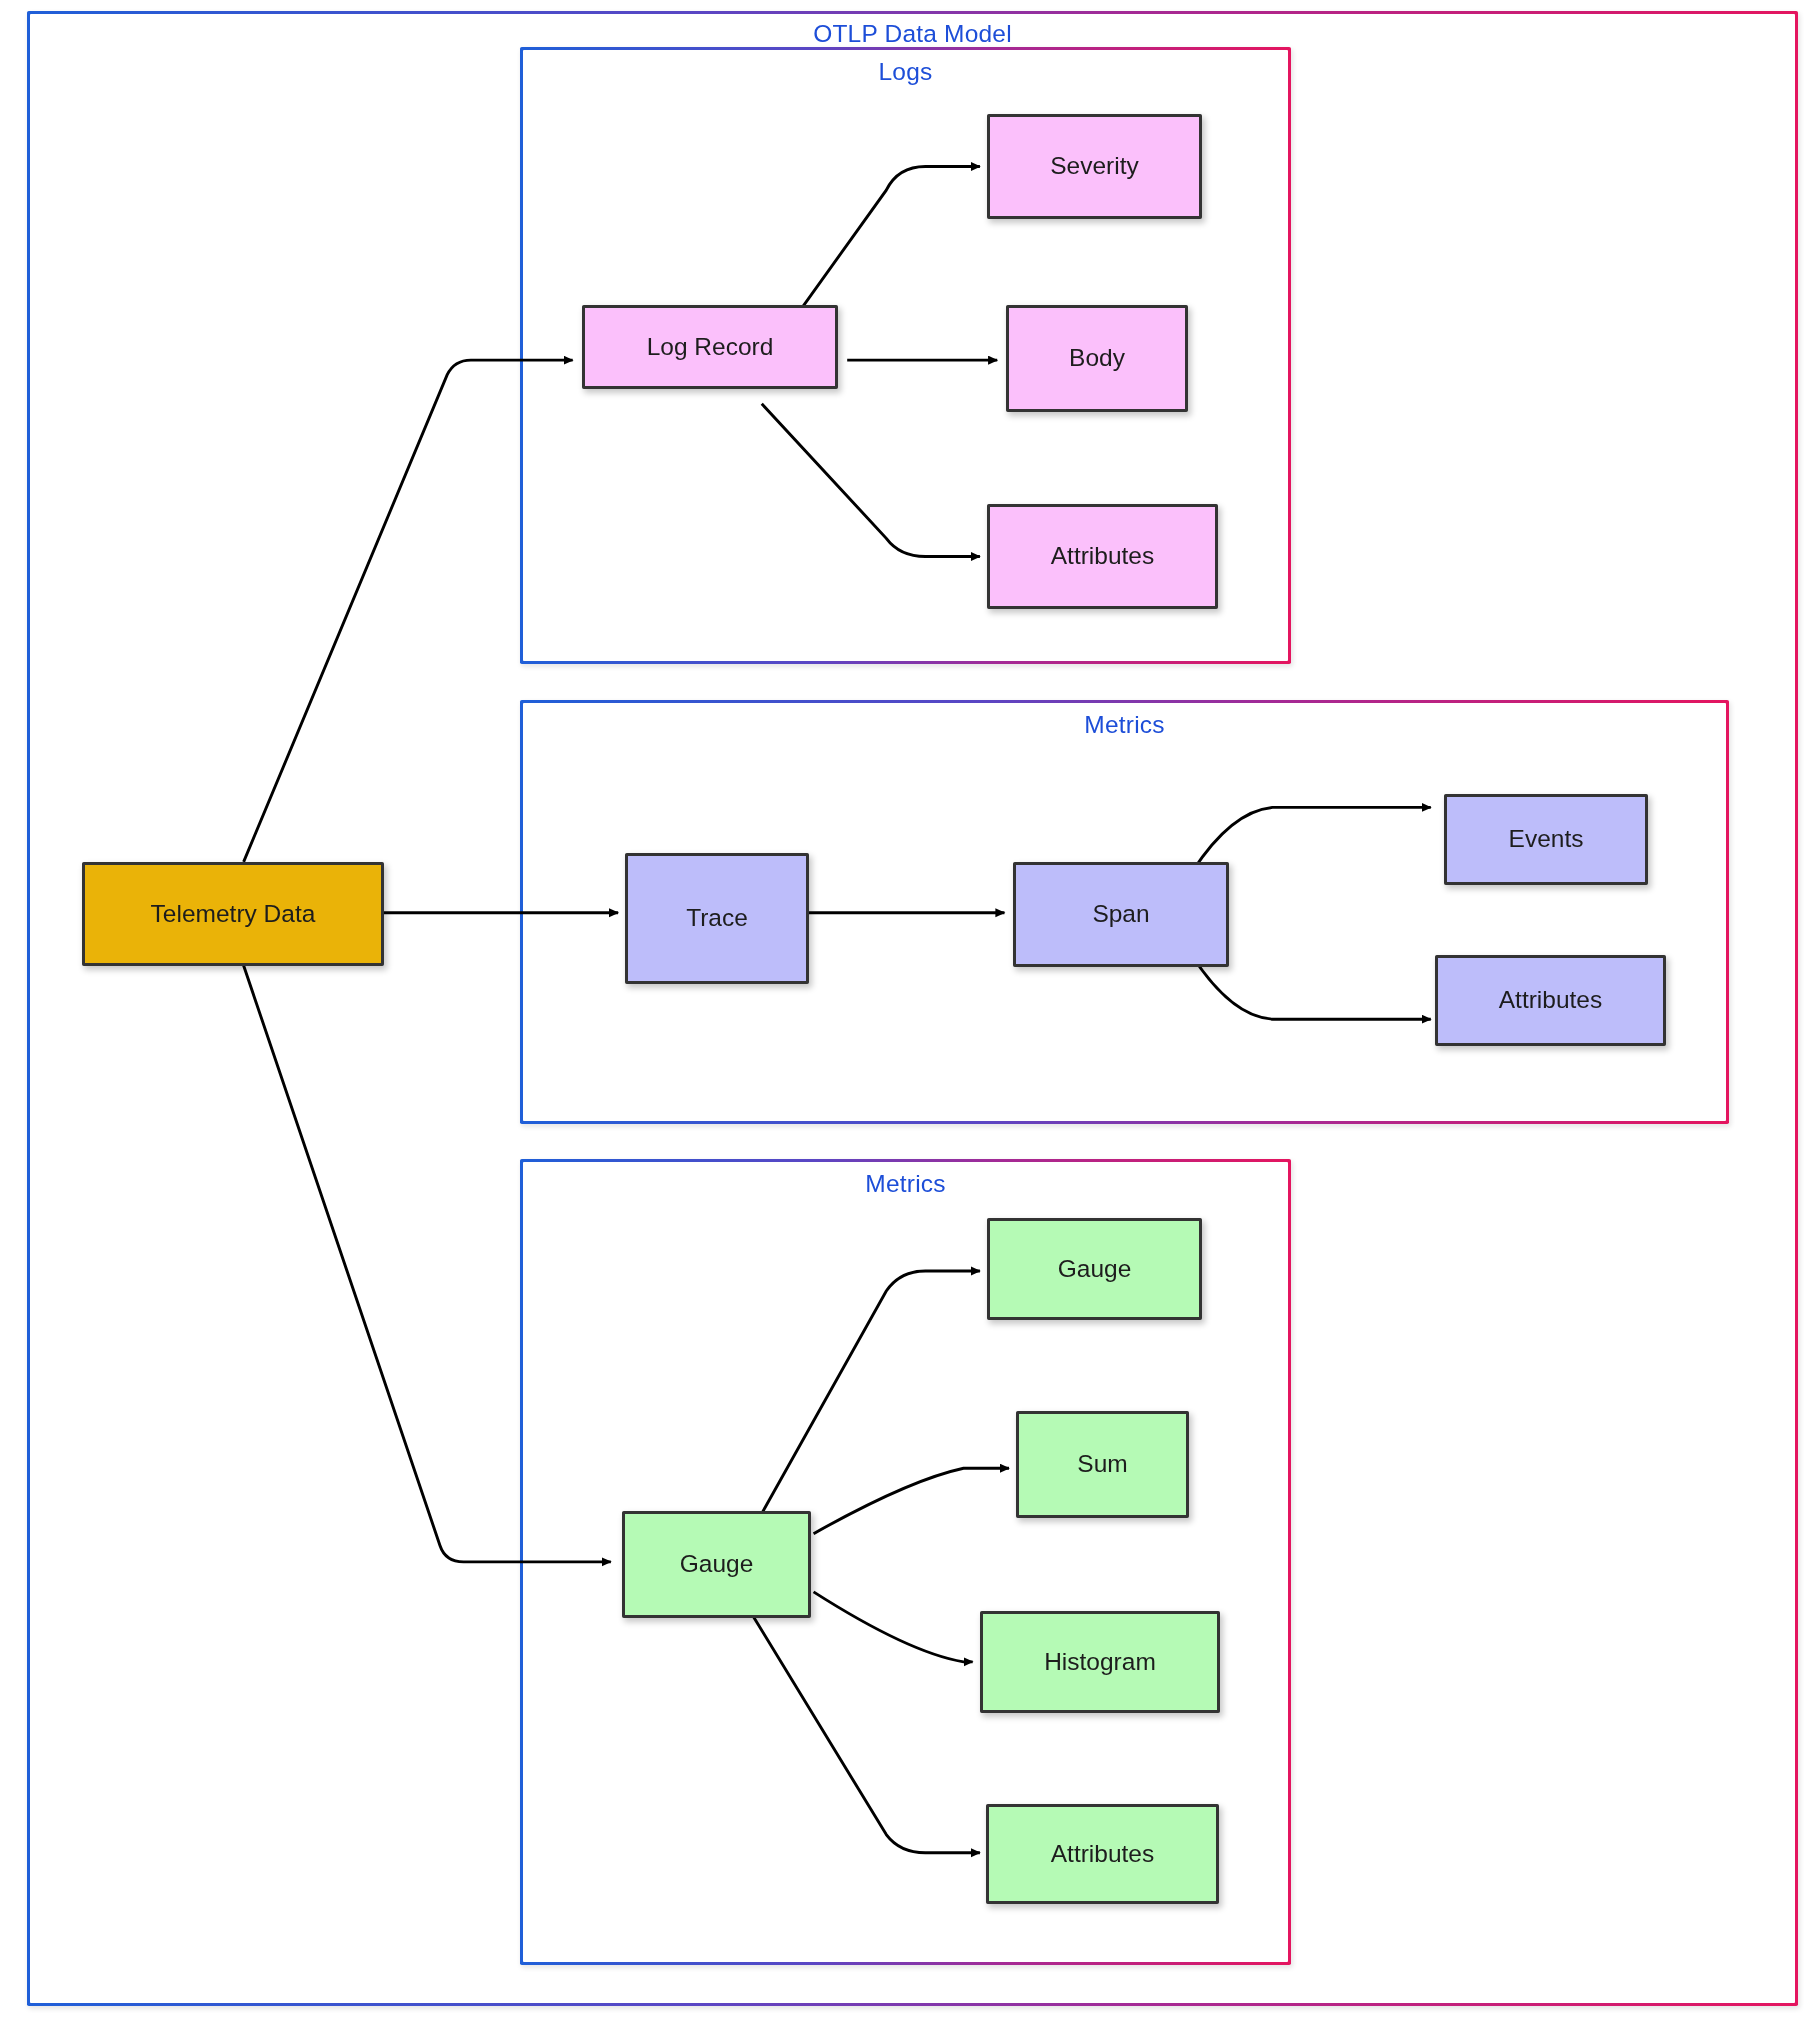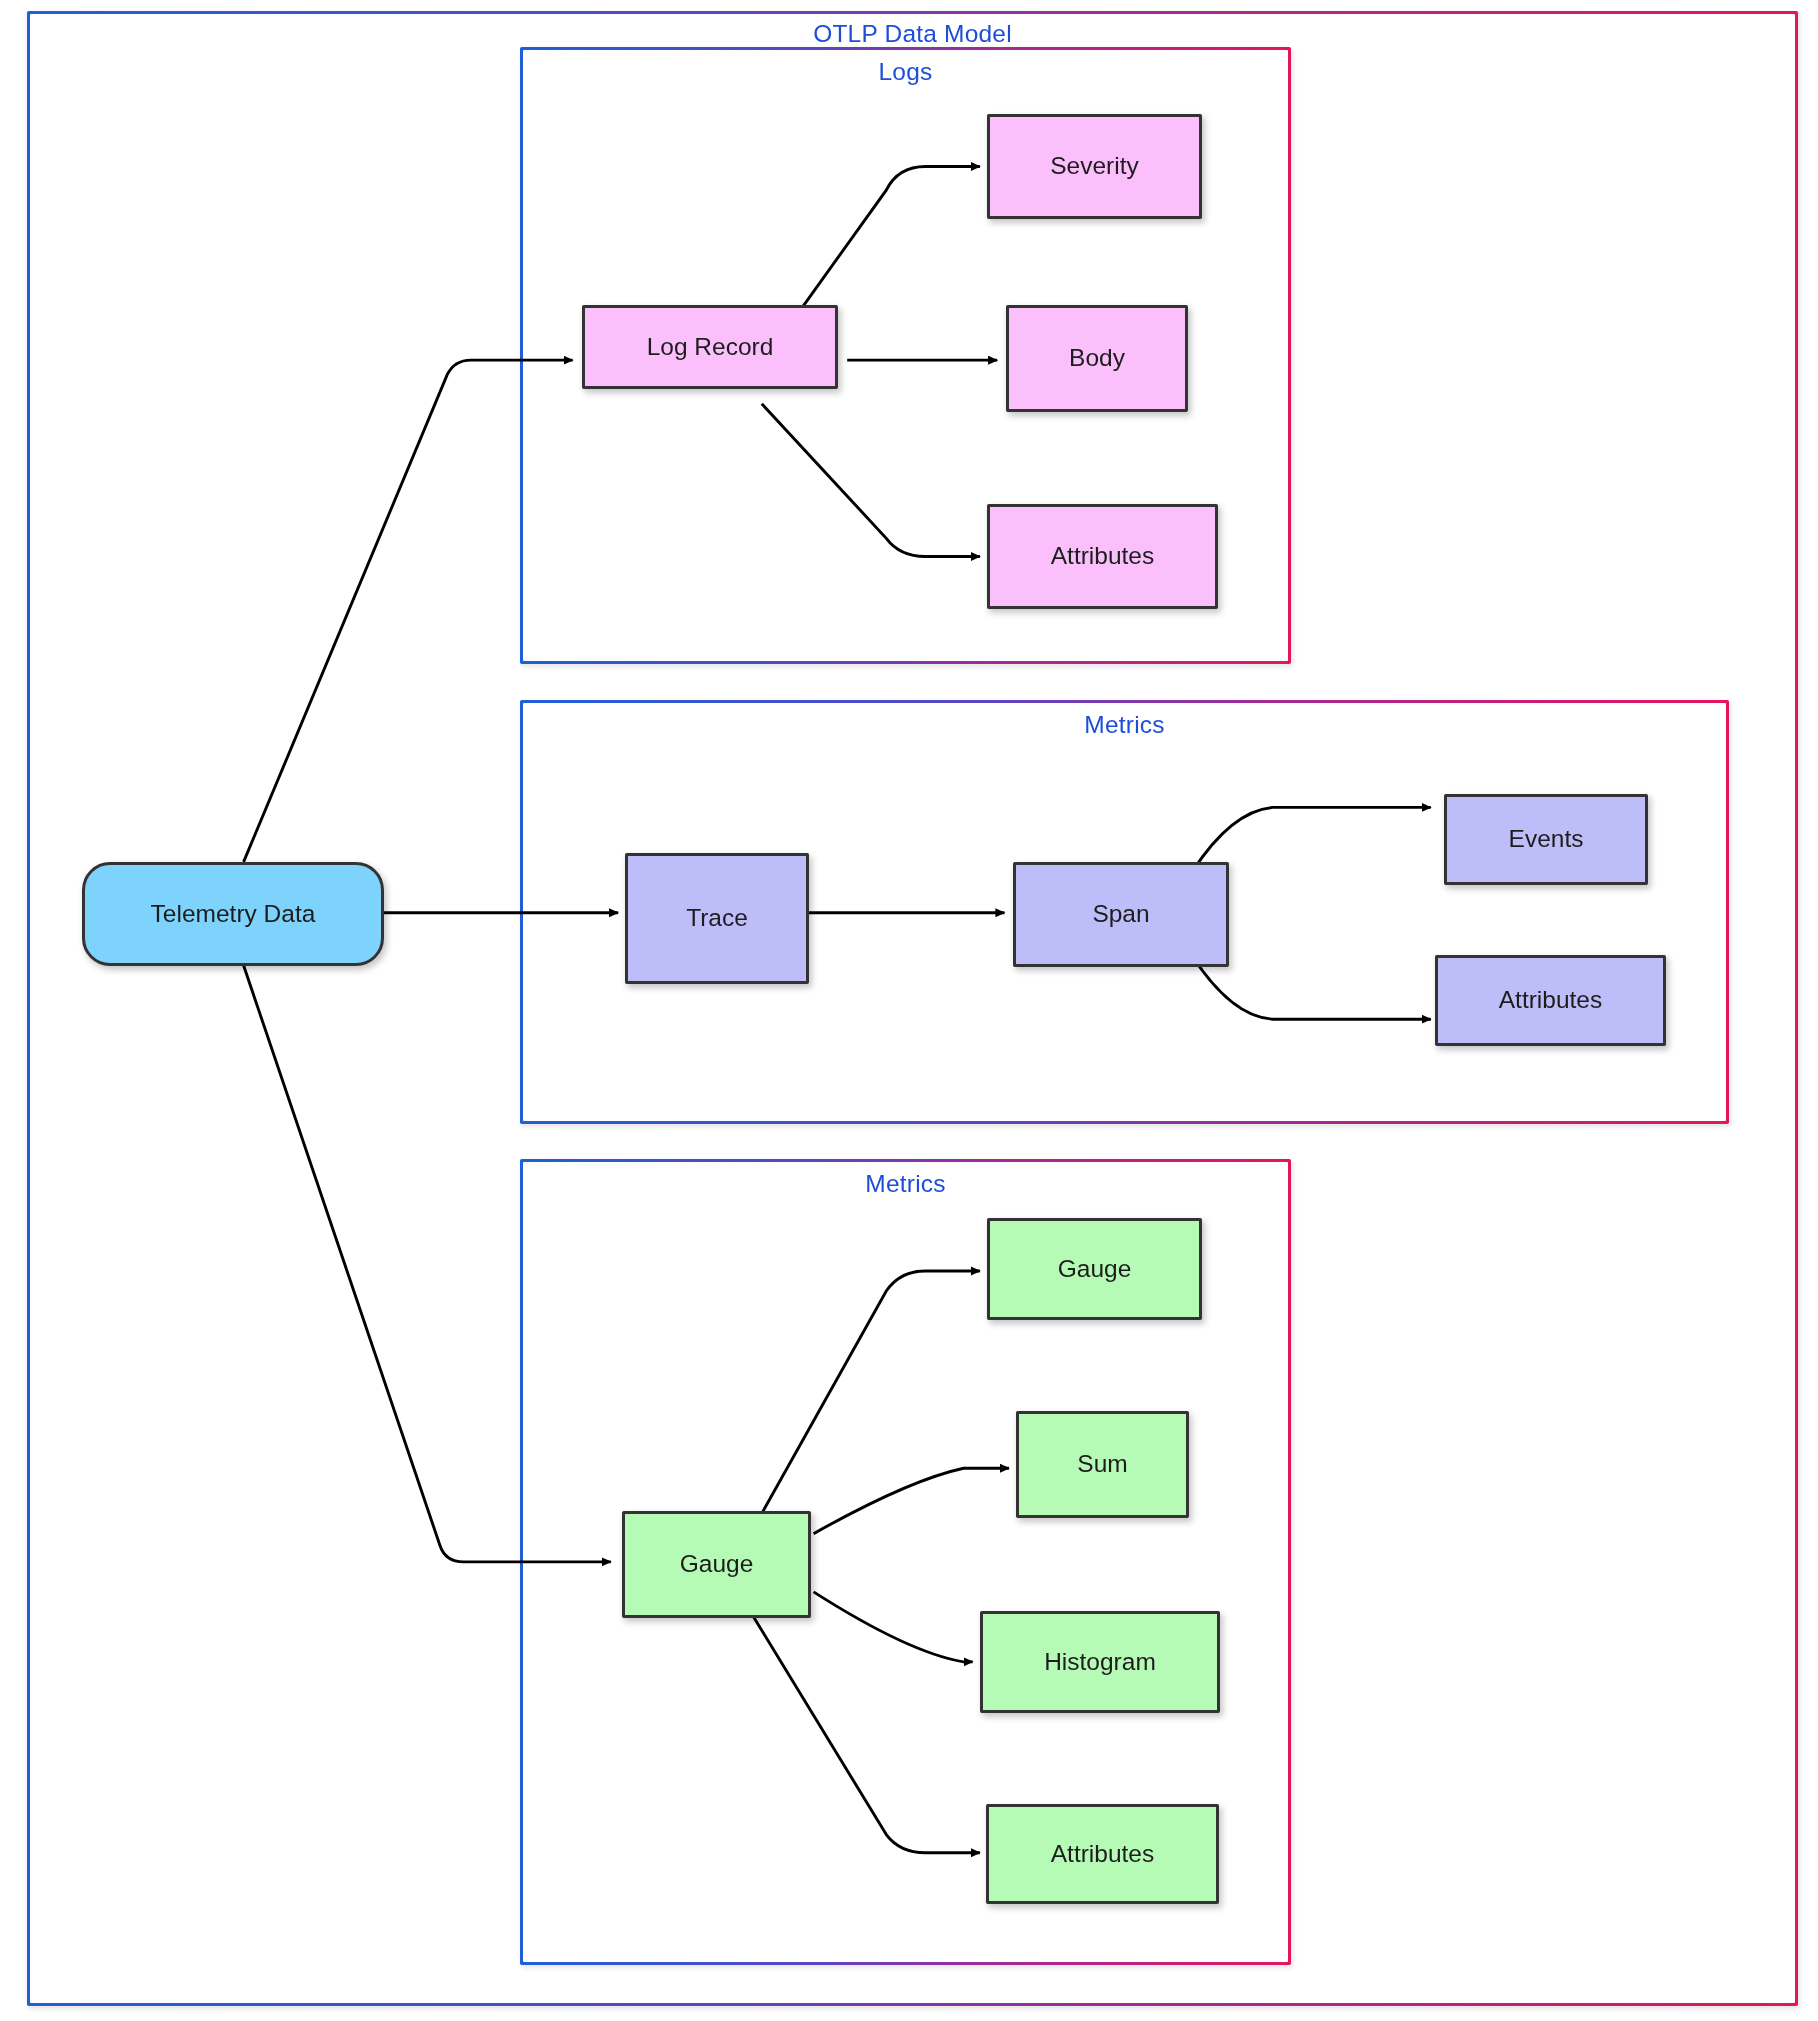--- a/index.html
+++ b/index.html
@@ -61,21 +61,21 @@
     display: flex;
     align-items: center;
     justify-content: center;
     font-size: 24.5px;
     color: #1d1d1d;
     box-shadow: 2.7px 3.6px 6.4px rgba(0,0,0,0.22);
     text-align: center;
     line-height: 1.15;
     z-index: 5;
   }
-  .node.root   { background: #7dd3fc; border-radius: 28px; }
+  .node.root   { background: #eab308; }
   .node.logs   { background: #fbc0fb; text-align: center; }
   .node.traces { background: #bdbdfa; }
   .node.metrics{ background: #b5fab5; }
 
   .node-label { pointer-events: none; }
 </style>
 </head>
 <body>
 
 <div id="canvas">

